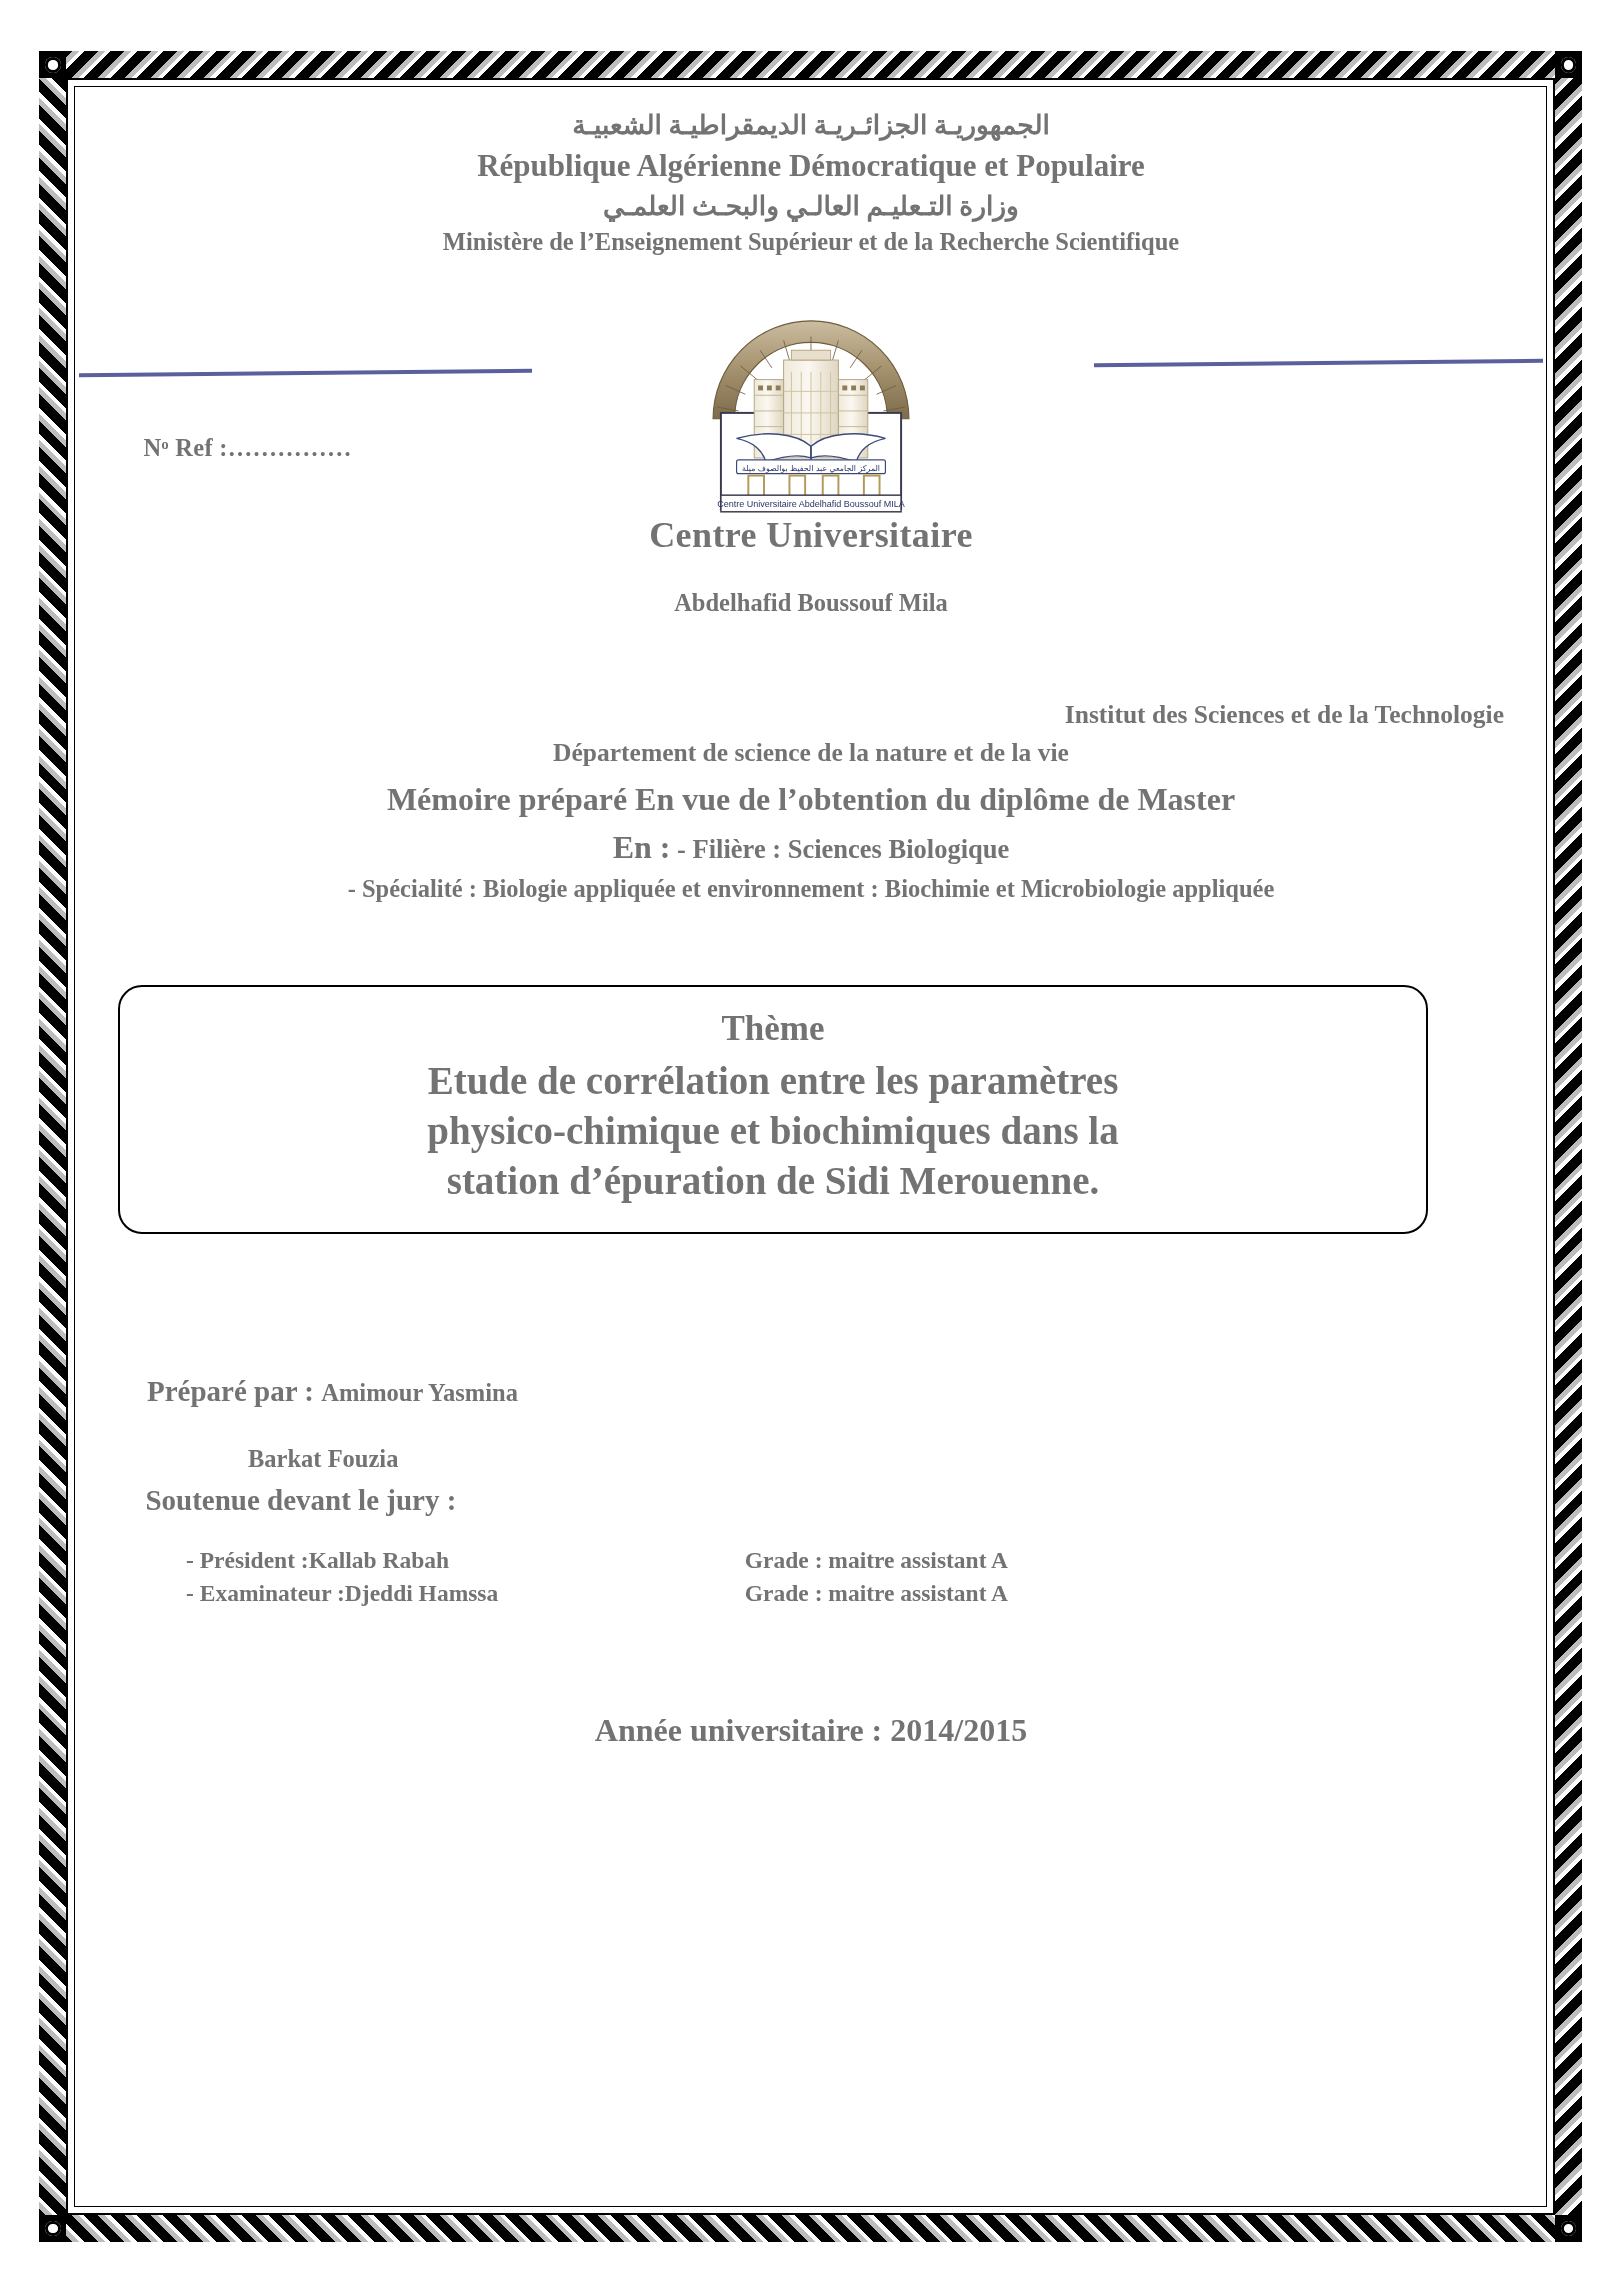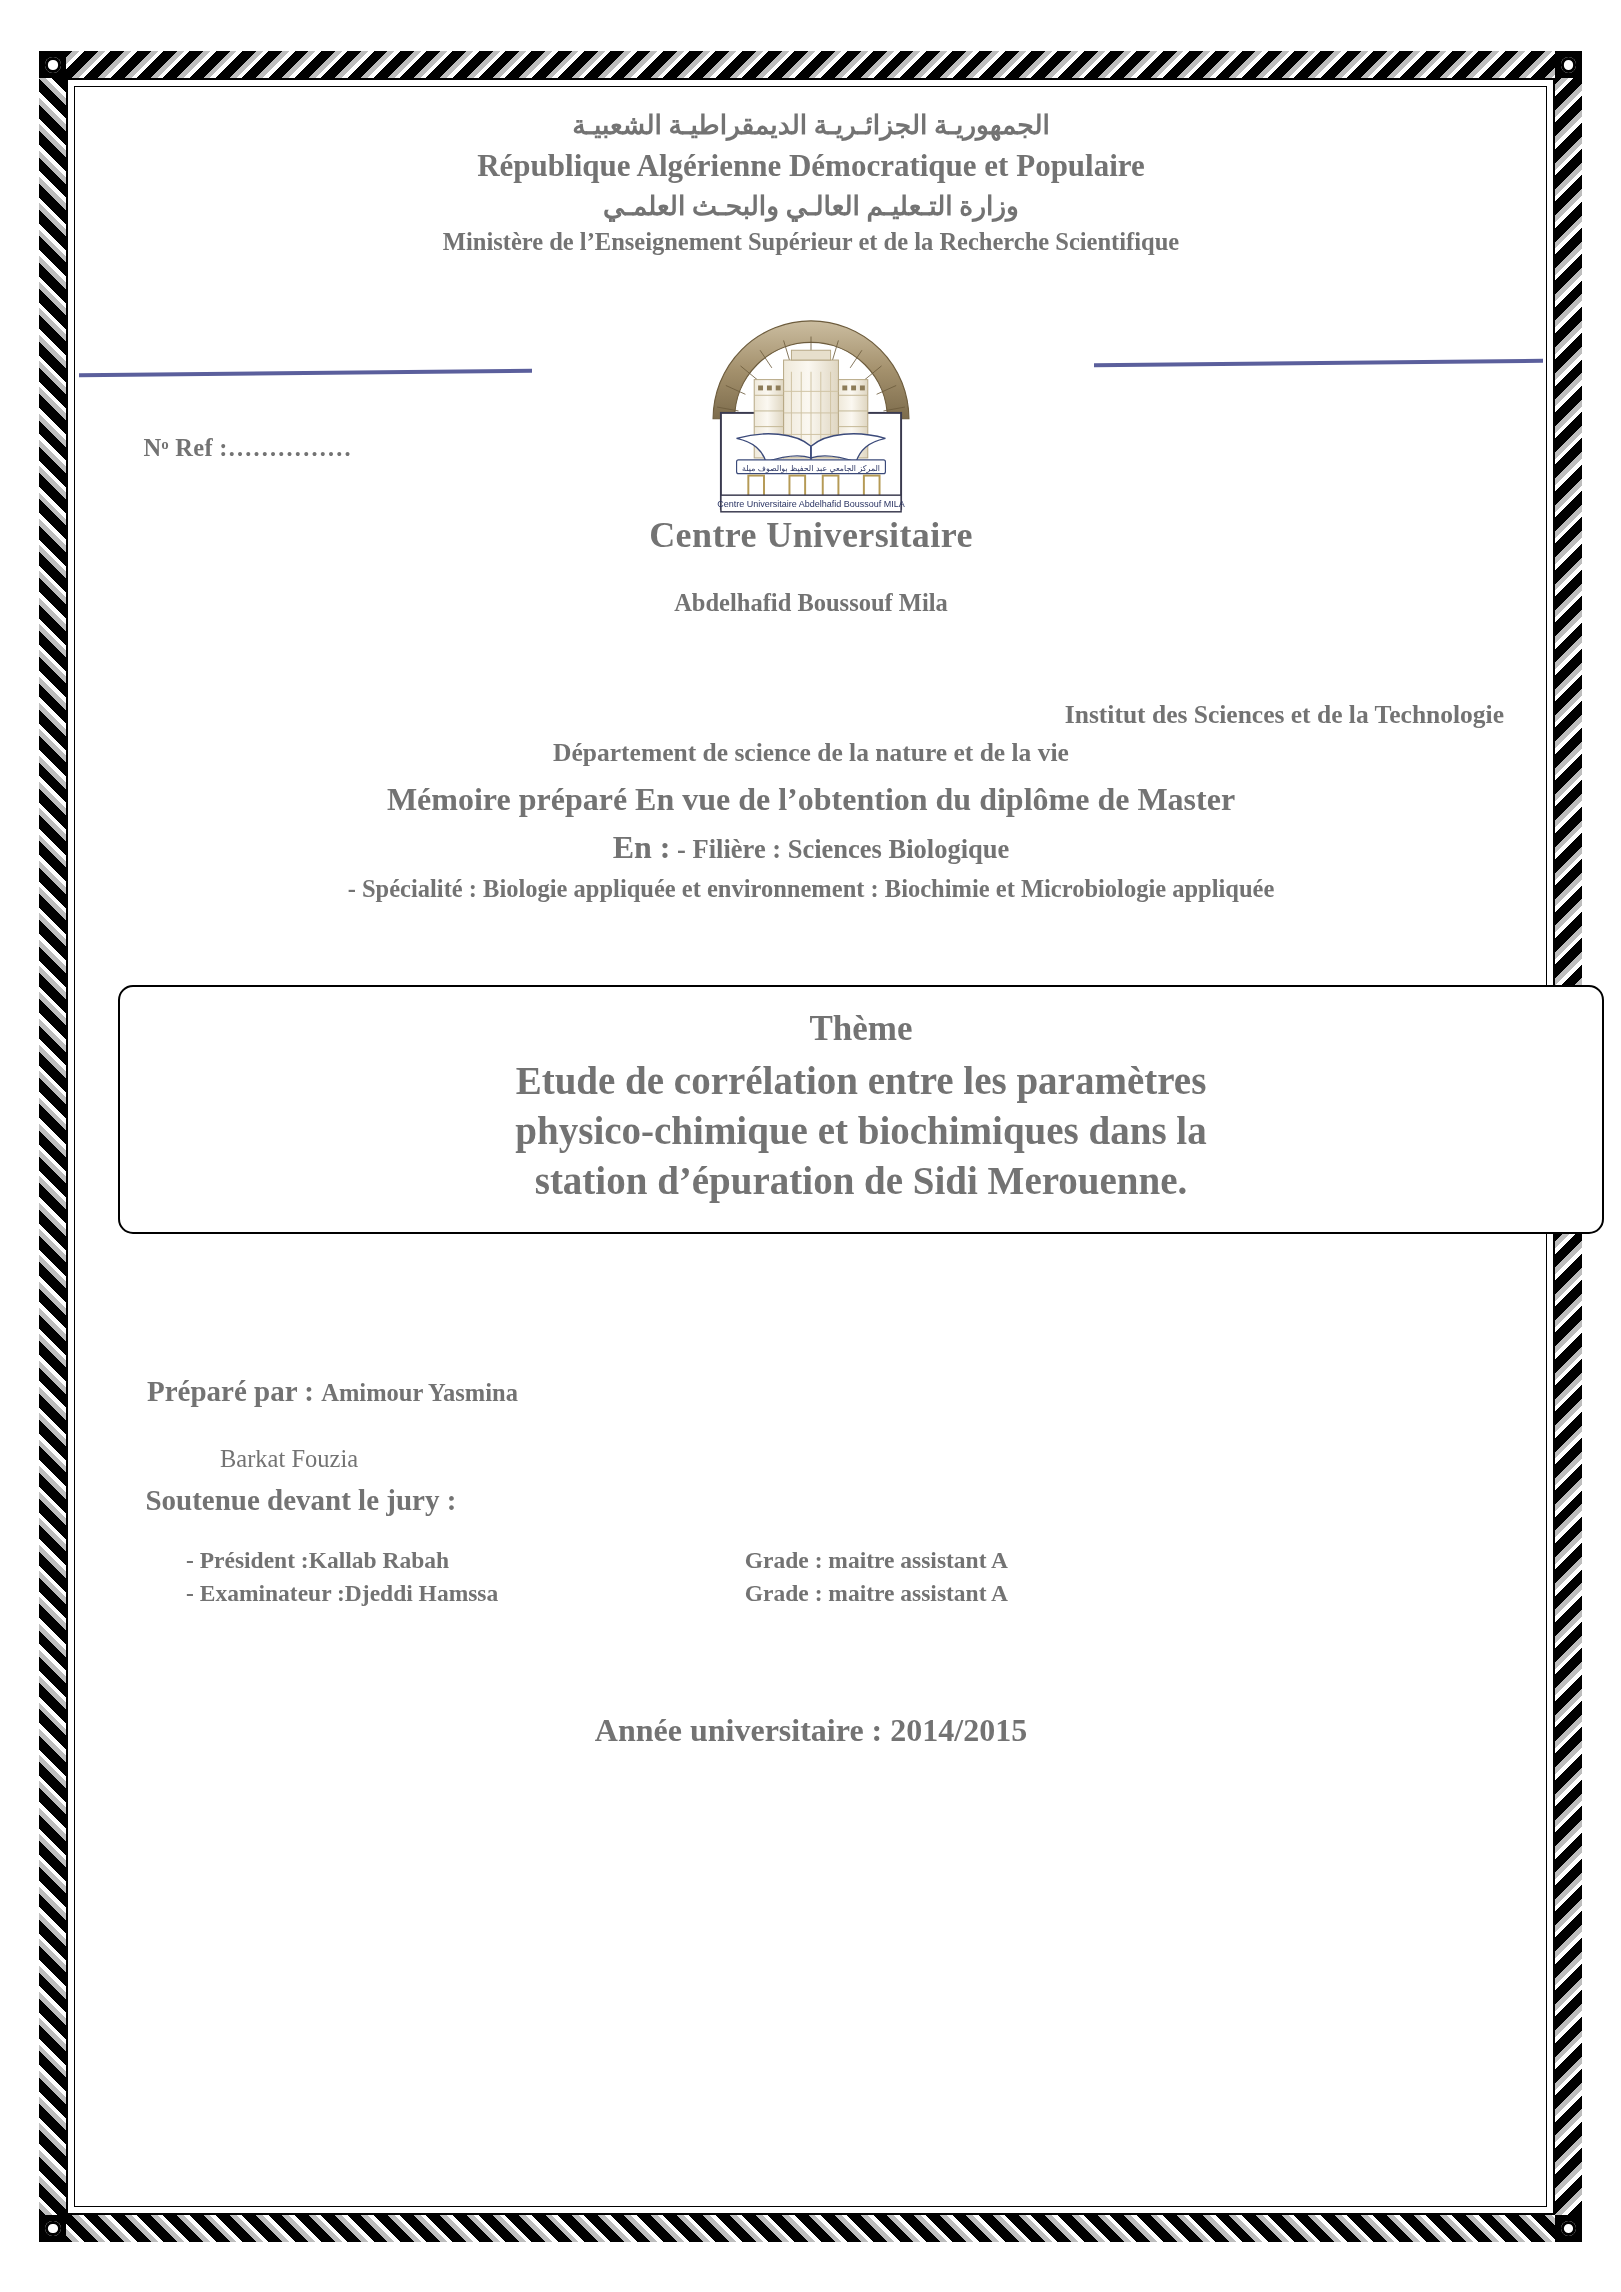--- a/index.html
+++ b/index.html
@@ -200,23 +200,23 @@
   .inst-l3 { font-size: 32px; font-weight: bold; line-height: 1.5; margin-top: 2px; }
   .inst-l4 { font-size: 26.5px; font-weight: bold; line-height: 1.5; }
   .inst-l4 .big { font-size: 32px; }
   .inst-l5 { font-size: 24.5px; font-weight: bold; line-height: 1.5; }
 
   
   .theme-box {
     position: absolute;
     left: 0;
     top: 877px;
-    width: 1486px;
+    width: 1310px;
     border: 2.5px solid #000;
-    border-radius: 15px;
+    border-radius: 24px;
     padding: 21.6px 29px 25.5px 29px;
     box-sizing: border-box;
     text-align: center;
     background: #fff;
   }
   .theme-label {
     font-size: 35px;
     font-weight: bold;
     margin-bottom: 7.8px;
   }
@@ -238,23 +238,23 @@
     font-size: 29px;
     font-weight: bold;
   }
   .prep-name {
     font-size: 24.5px;
     font-weight: bold;
   }
   .prep-name2 {
     display: block;
     margin-top: 37px;
-    margin-left: 73px;
+    margin-left: 101px;
     font-size: 24.5px;
-    font-weight: normal;
+    font-weight: bold;
   }
 
   
   .jury-head {
     position: absolute;
     left: 27.4px;
     top: 1376px;
     font-size: 29px;
     font-weight: bold;
     text-align: center;

